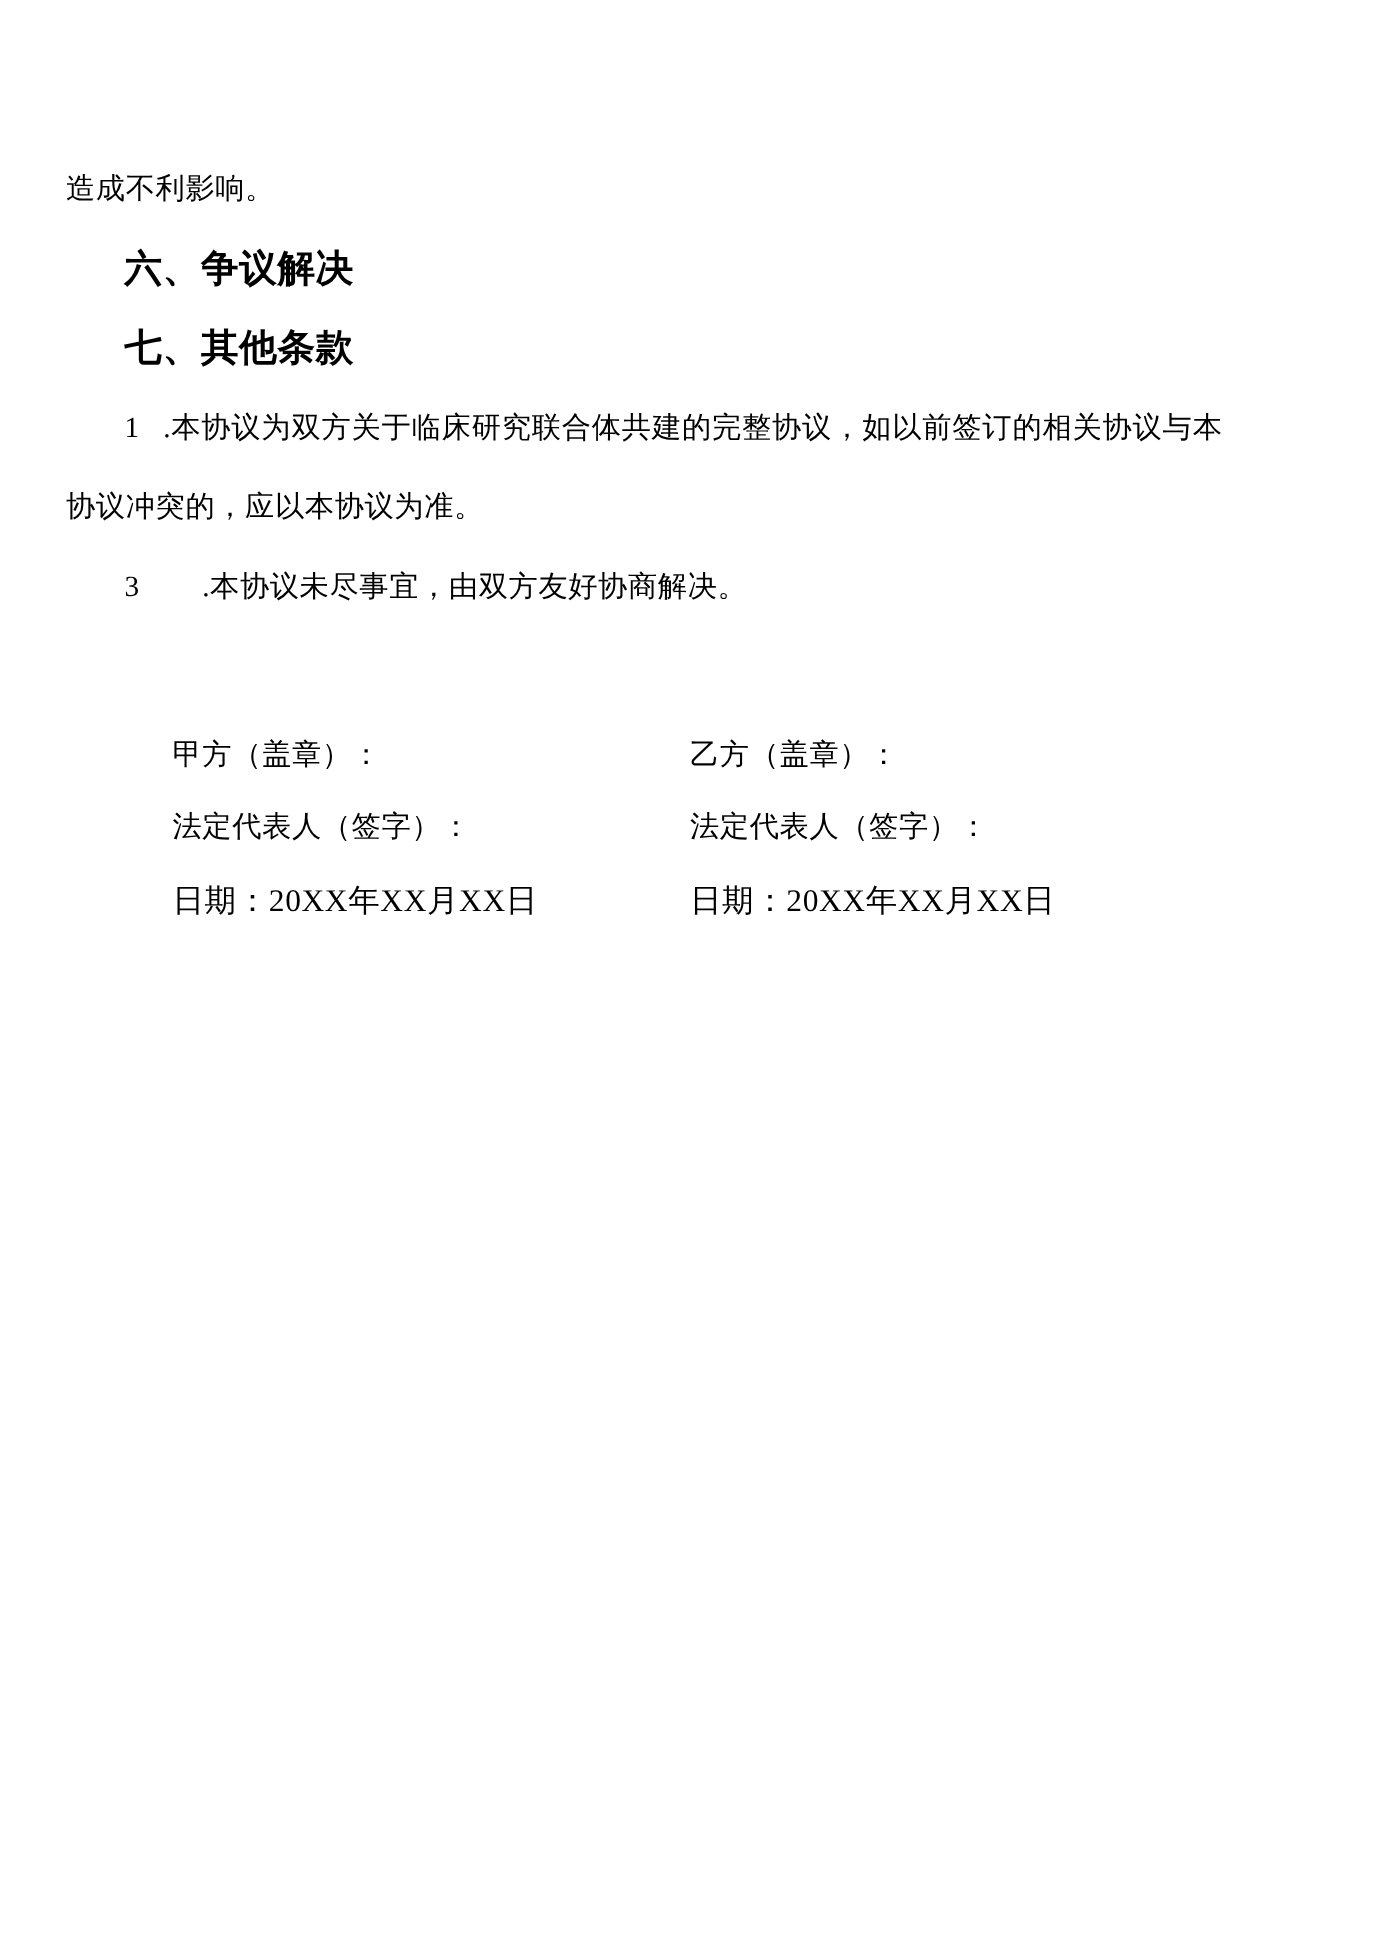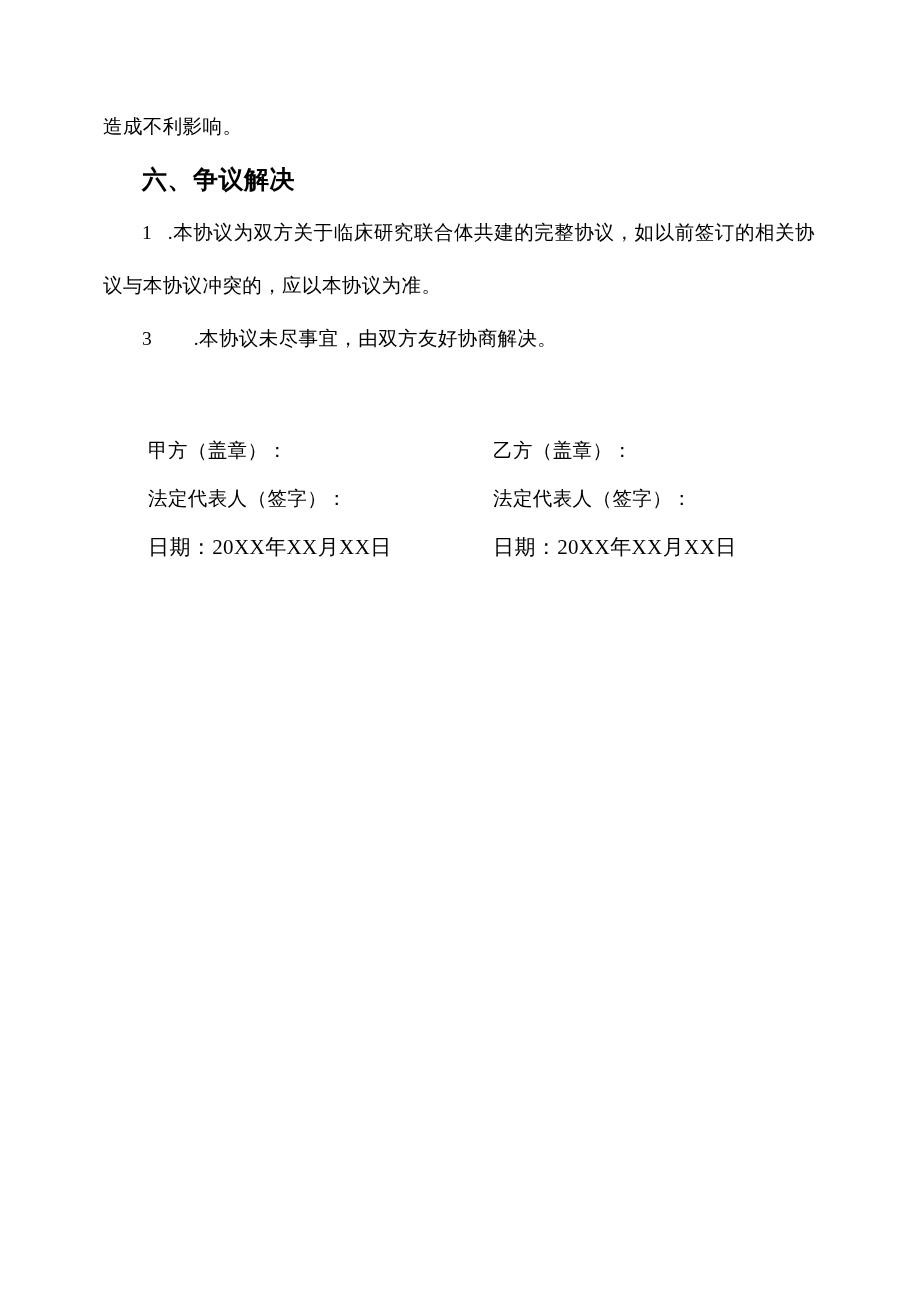--- a/index.html
+++ b/index.html
@@ -12,21 +12,21 @@
     height: 1301px;
     font-family: "Liberation Serif", "DejaVu Serif", serif;
     color: #000000;
     position: relative;
     overflow: hidden;
   }
   .page {
     width: 920px;
     height: 1203px;
     box-sizing: border-box;
-    padding: 100px 105px 0 103px;
+    padding: 100px 105px 0 44px;
     position: relative;
   }
   .para {
     font-size: 19.5px;
     line-height: 53px;
     letter-spacing: 0.4px;
     text-align: justify;
     text-justify: inter-ideograph;
     margin: 0;
     word-break: break-all;
@@ -61,20 +61,21 @@
   .gap-2 { margin-left: 16px; }
   .sign-block {
     margin-top: 62px;
     padding-left: 45px;
   }
   .sign-row {
     display: flex;
     font-size: 19.5px;
     line-height: 48px;
     letter-spacing: 0.4px;
+    margin-left: 26px;
   }
   .sign-col-a {
     width: 345px;
     flex: 0 0 345px;
   }
   .sign-col-b {
     flex: 1 1 auto;
   }
   .sign-row.date {
     font-size: 21px;
@@ -83,20 +84,21 @@
 </head>
 <body>
 
 <div class="page">
 
   <p class="para cont-line">造成不利影响。</p>
 
   <p class="heading">六、争议解决</p>
 
 
+  <p class="heading">七、其他条款</p>
 
   <p class="numbered"><span class="num-label">1</span><span class="gap-2">.</span><span>本协议为双方关于临床研究联合体共建的完整协议，如以前签订的相关协议与本协议冲突的，应以本协议为准。</span></p>
 
 
   <p class="numbered"><span class="num-label">3</span><span class="gap-2" style="margin-left:42px;">.</span><span>本协议未尽事宜，由双方友好协商解决。</span></p>
 
   <div class="sign-block">
     <div class="sign-row">
       <div class="sign-col-a">甲方（盖章）：</div>
       <div class="sign-col-b">乙方（盖章）：</div>

